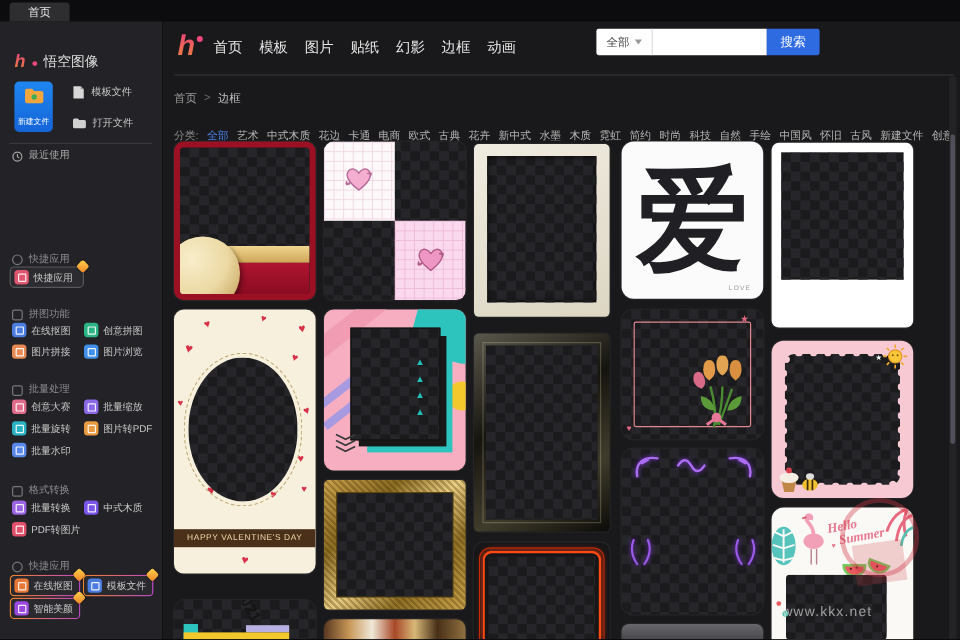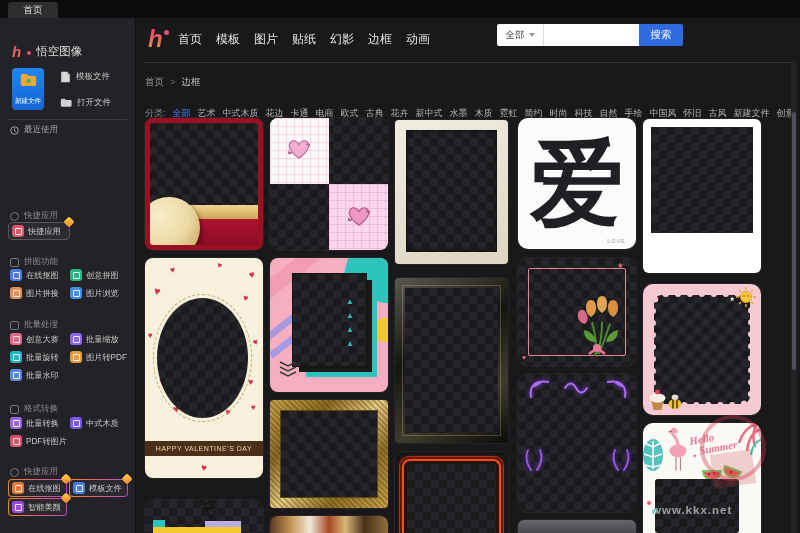--- a/index.html
+++ b/index.html
@@ -440,19 +440,19 @@
   <div class="card" style="left:395px;top:452px;width:113px;height:81px;background:#161618;border-radius:8px 8px 0 0">
     <div class="abs" style="inset:4px 4px 0 4px;border:1px solid #c02806;border-bottom:none;border-radius:10px 10px 0 0"></div>
     <div class="abs" style="inset:7px 7px 0 7px;border:2px solid #ff4a14;border-bottom:none;border-radius:8px 8px 0 0;box-shadow:0 0 5px rgba(255,60,10,.8)"></div>
     <div class="abs chk" style="inset:12px 12px 0 12px"></div>
   </div>
 
   <div class="card" style="left:518px;top:520px;width:118px;height:13px;border-radius:6px 6px 0 0;background:linear-gradient(180deg,#68686c,#48484c)"></div>
 
   <div class="abs" style="left:700px;top:415px;width:58px;height:58px;border:4px solid rgba(205,55,70,.38);border-radius:50%;z-index:5"></div>
   <div class="abs" style="left:712px;top:452px;width:42px;height:34px;background:rgba(205,55,70,.22);transform:rotate(-8deg);z-index:5"></div>
-  <div class="abs" style="left:652px;top:504px;font-size:11.5px;font-weight:bold;color:rgba(238,238,238,.6);letter-spacing:1px;z-index:6">www.kkx.net</div>
+  <div class="abs" style="left:652px;top:504px;font-size:11.5px;font-weight:normal;color:rgba(238,238,238,.6);letter-spacing:1px;z-index:6">www.kkx.net</div>
 
   <div class="scroll-track">
     <div class="scroll-thumb"></div>
   </div>
 
 </div>
 
 </body></html>

